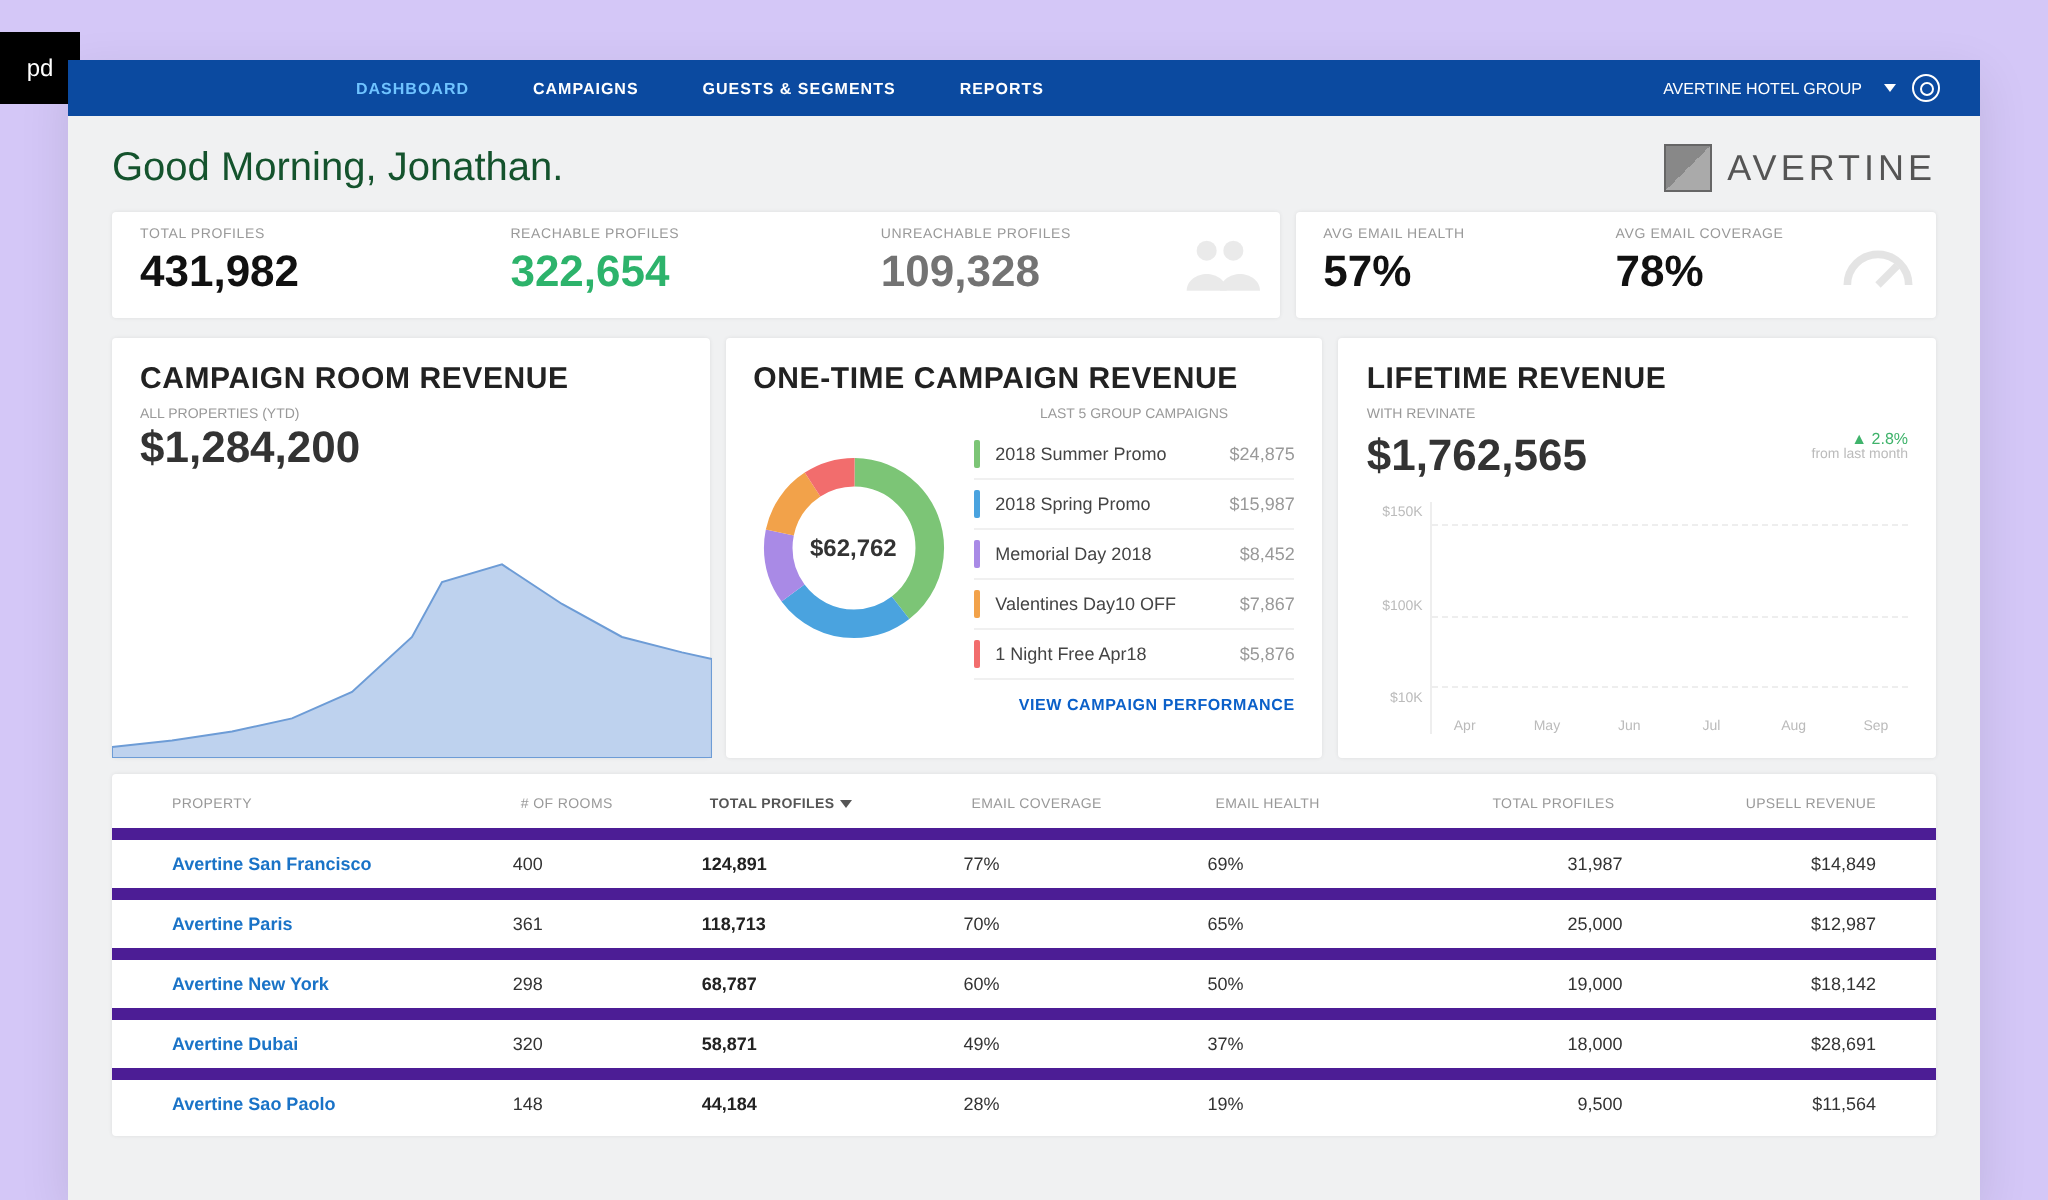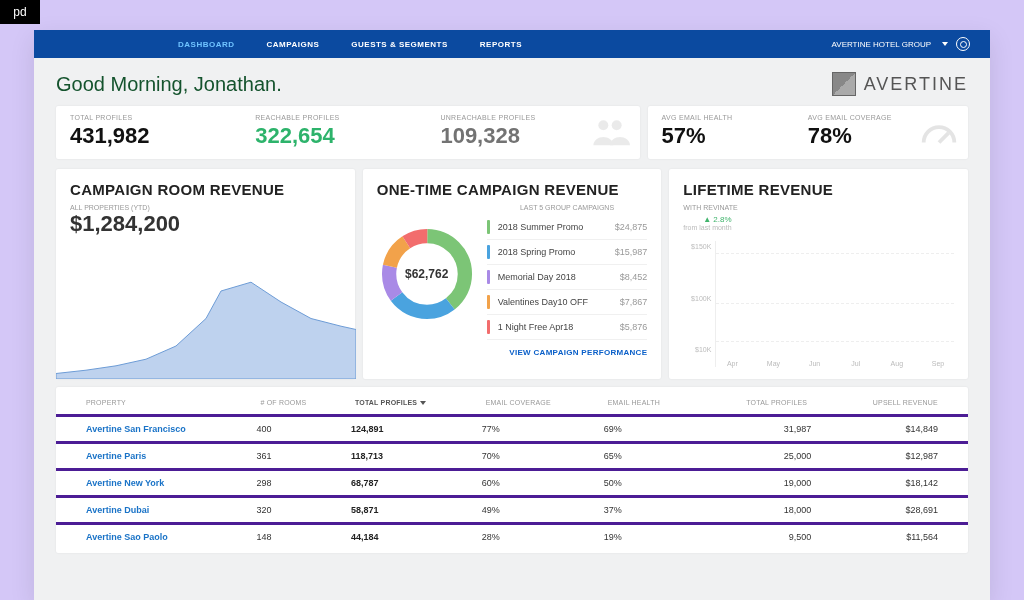--- a/index.html
+++ b/index.html
@@ -1,18 +1,18 @@
 <!DOCTYPE html>
 <html><head>
 <meta charset="utf-8">
 <style>
   * { box-sizing: border-box; margin: 0; padding: 0; }
   body { font-family: "Helvetica Neue", Arial, sans-serif; background: #d4c7f7; font-size: 12px; color: #333; }
   .page { width: 1024px; height: 600px; position: relative; overflow: hidden; }
-  .corner-logo { position: absolute; top: 0; left: 0; width: 40px; height: 24px; background: #000; color: #fff; font-size: 12px; display: flex; align-items: center; justify-content: center; font-weight: 500; }
+  .corner-logo { position: absolute; top: 16px; left: 0; width: 40px; height: 36px; background: #000; color: #fff; font-size: 12px; display: flex; align-items: center; justify-content: center; font-weight: 500; }
   .shell { position: absolute; top: 30px; left: 34px; right: 34px; bottom: 0; background: #f0f1f2; box-shadow: 0 8px 24px rgba(0,0,0,0.1); }
   .navbar { height: 28px; background: #0b4aa0; display: flex; align-items: center; padding: 0 20px 0 100px; justify-content: space-between; }
   .nav-left { display: flex; gap: 32px; }
   .nav-item { font-size: 8px; font-weight: 700; color: #fff; letter-spacing: 0.5px; cursor: pointer; }
   .nav-item.active { color: #6fc3ff; padding-left: 44px; }
   .nav-right { display: flex; align-items: center; gap: 8px; font-size: 8px; color: #fff; }
   .account-icon { width: 14px; height: 14px; border: 1.2px solid #fff; border-radius: 50%; display: flex; align-items: center; justify-content: center; }
   .account-icon::after { content:""; width:5px; height:5px; border:1.2px solid #fff; border-radius:50%; }
   .greeting-row { display: flex; align-items: center; justify-content: space-between; padding: 14px 22px 10px 22px; }
   .greeting { font-size: 20px; font-weight: 300; color: #14532d; }
@@ -55,21 +55,21 @@
   .gl { position:absolute; left:0; right:0; border-top:1px dashed #eee;}
   .bar-col { width:24px; display:flex; flex-direction:column; align-items:center;}
   .bar { width:100%; background:#72c29b; border-radius:2px 2px 0 0;}
   .bar-label { font-size:7px; color:#bbb; margin-top:4px;}
   .table-wrap { margin: 0 22px; background:#fff; border-radius:2px; box-shadow:0 0 2px rgba(0,0,0,0.08); padding: 4px 0;}
   table { width:100%; border-collapse:collapse; font-size:9px;}
   th { text-align:left; font-size:7px; color:#999; font-weight:400; padding:8px 10px; letter-spacing:0.2px;}
   th.sorted { font-weight:700; color:#555;}
   th.r, td.r { text-align:right;}
   th.c, td.c { text-align:left;}
-  td { padding:7px 6px; border-top:3px solid #4c1d95;}
+  td { padding:7px 6px; border-top:6px solid #4c1d95;}
   td.prop { color:#1a73c7; font-weight:600;}
   td.bold { font-weight:700; color:#222;}
   .caret-d { display:inline-block; width:0; height:0; border-left:3px solid transparent; border-right:3px solid transparent; border-top:4px solid currentColor; margin-left:3px; vertical-align:middle;}
   .gauge-bg { position:absolute; right:6px; top:2px; bottom:2px; width:46px; opacity:0.1;}
 </style>
 </head>
 <body>
 
 <div class="page">
   <div class="corner-logo">pd</div>
@@ -188,20 +188,21 @@
               </div>
           </div>
         </div>
         <div class="view-perf">VIEW CAMPAIGN PERFORMANCE</div>
       </div>
 
       <div class="panel">
         <div class="panel-title">LIFETIME REVENUE</div>
         <div class="panel-sub">WITH REVINATE</div>
         <div class="lifetime-top">
+          <div class="big-money">$1,762,565</div>
           <div>
             <div class="delta">▲ 2.8%</div>
             <div class="delta-note">from last month</div>
           </div>
         </div>
         <div class="bar-chart-wrap">
           <div class="bar-axis" id="bar-axis">
               <span>$150K</span>
               <span>$100K</span>
               <span>$10K</span>

